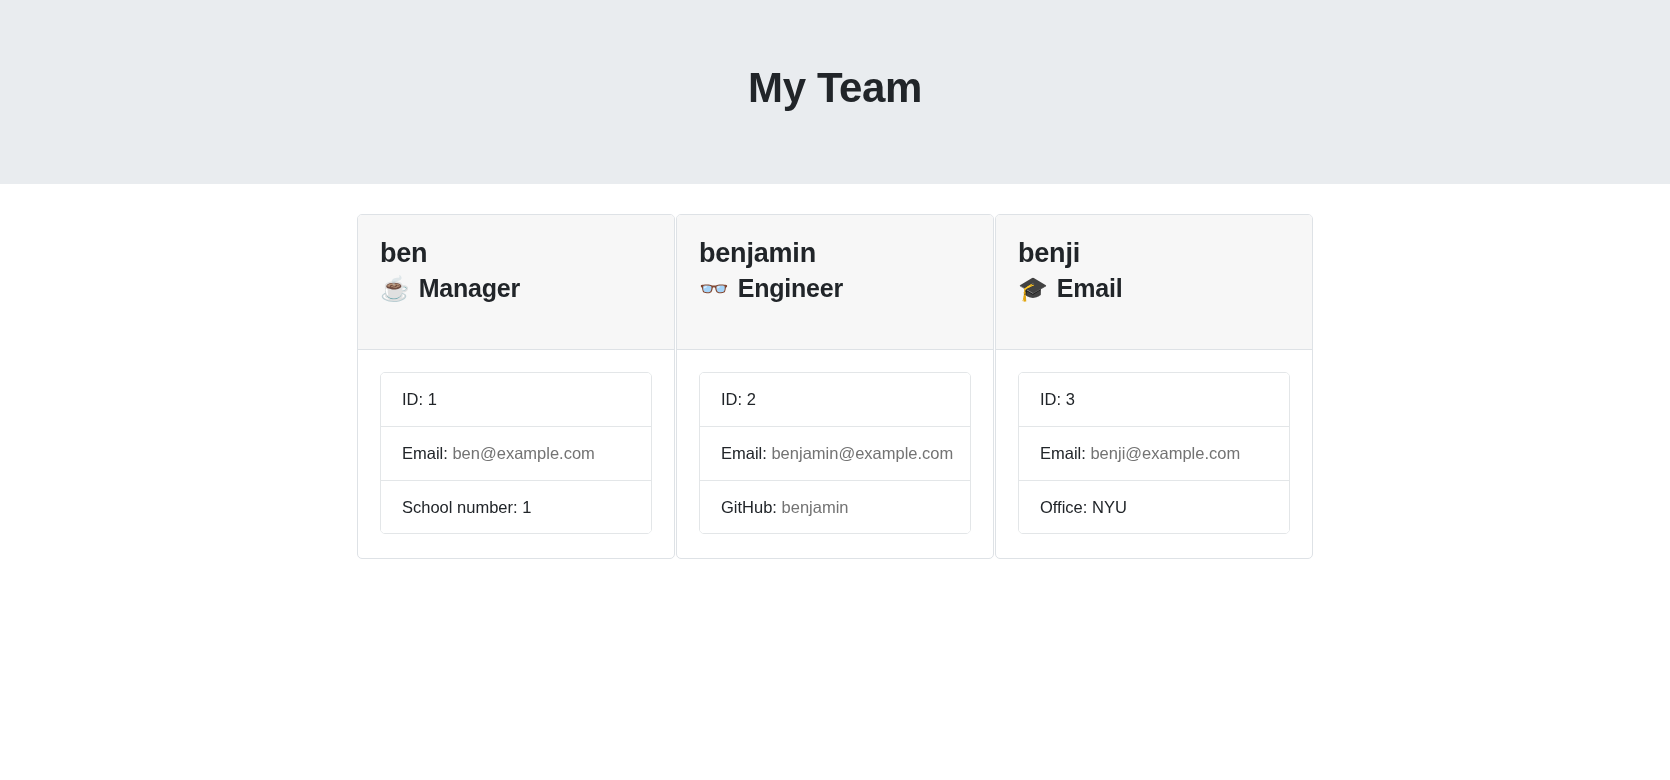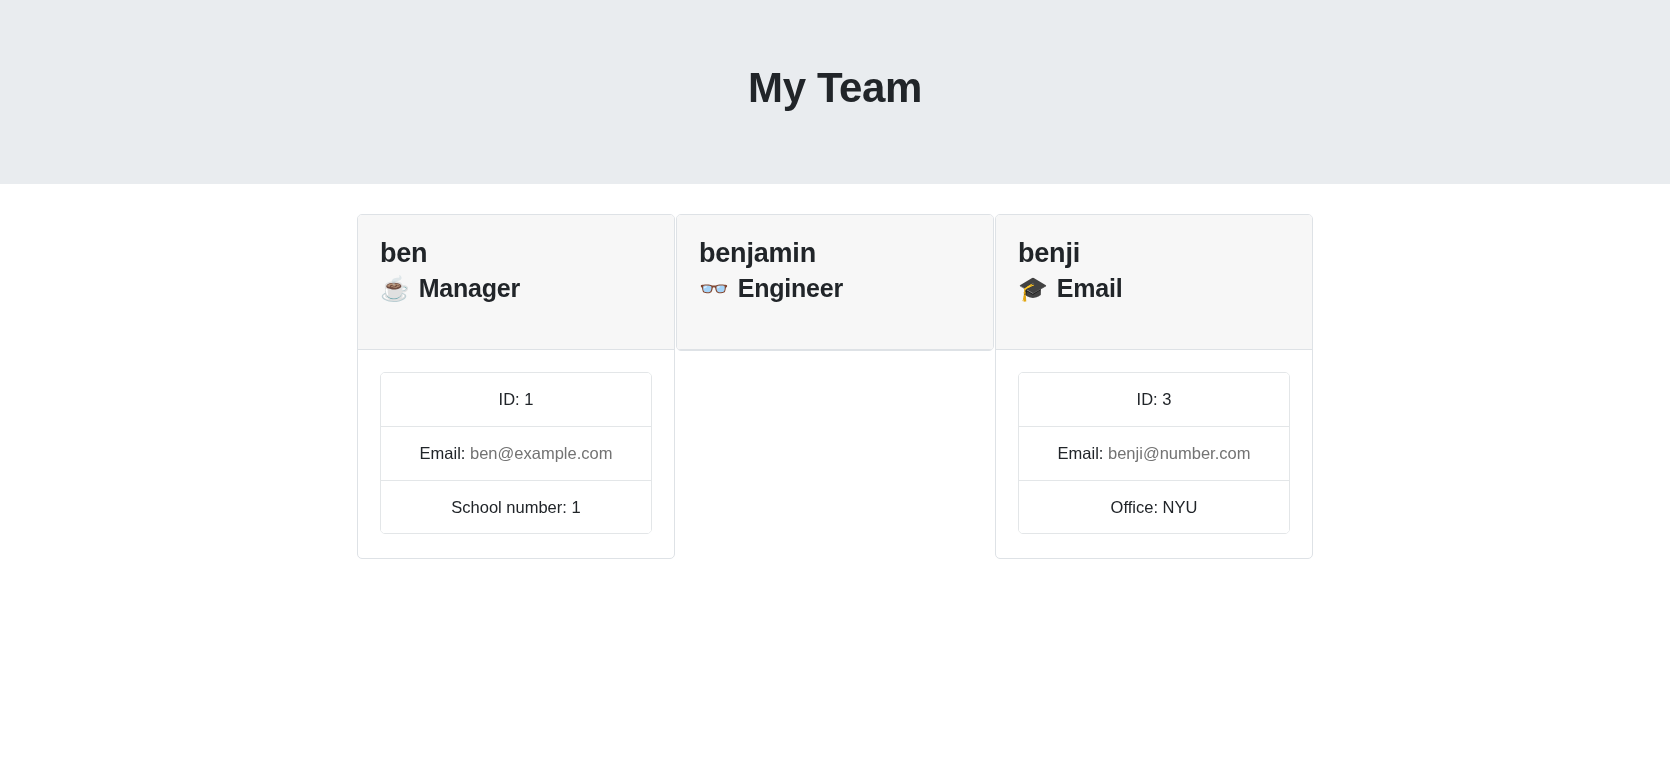--- a/index.html
+++ b/index.html
@@ -112,21 +112,20 @@
   }
 
   .list-item {
     padding: 14px 21px;
     font-size: 16.5px;
     color: #212529;
     border-bottom: 1px solid #e3e6e8;
     background: #ffffff;
     line-height: 1.5;
     white-space: nowrap;
-    text-align: center;
   }
 
   .list-item:last-child { border-bottom: none; }
 
   .item-label { color: #212529; }
 
   .item-link {
     color: #737373;
     text-decoration: none;
   }
@@ -159,33 +158,40 @@
           </div>
         </div>
         <div class="card">
           <div class="card-header">
             <div class="member-name">benjamin</div>
             <div class="member-role">
               <span class="role-emoji">👓</span>
               <span>Engineer</span>
             </div>
           </div>
+          <div class="card-body">
+            <div class="list-group">
+              <div class="list-item"><span class="item-label">ID:</span> <span>2</span></div>
+              <div class="list-item"><span class="item-label">Email:</span> <a class="item-link" href="#">benjamin@example.com</a></div>
+              <div class="list-item"><span class="item-label">GitHub:</span> <a class="item-link" href="#">benjamin</a></div>
+            </div>
+          </div>
         </div>
         <div class="card">
           <div class="card-header">
             <div class="member-name">benji</div>
             <div class="member-role">
               <span class="role-emoji">🎓</span>
               <span>Email</span>
             </div>
           </div>
           <div class="card-body">
             <div class="list-group">
               <div class="list-item"><span class="item-label">ID:</span> <span>3</span></div>
-              <div class="list-item"><span class="item-label">Email:</span> <a class="item-link" href="#">benji@number.com</a></div>
+              <div class="list-item"><span class="item-label">Email:</span> <a class="item-link" href="#">benji@example.com</a></div>
               <div class="list-item"><span class="item-label">Office:</span> <span>NYU</span></div>
             </div>
           </div>
         </div>
       </div>
   </div>
 
 </div>
 
 </body></html>

